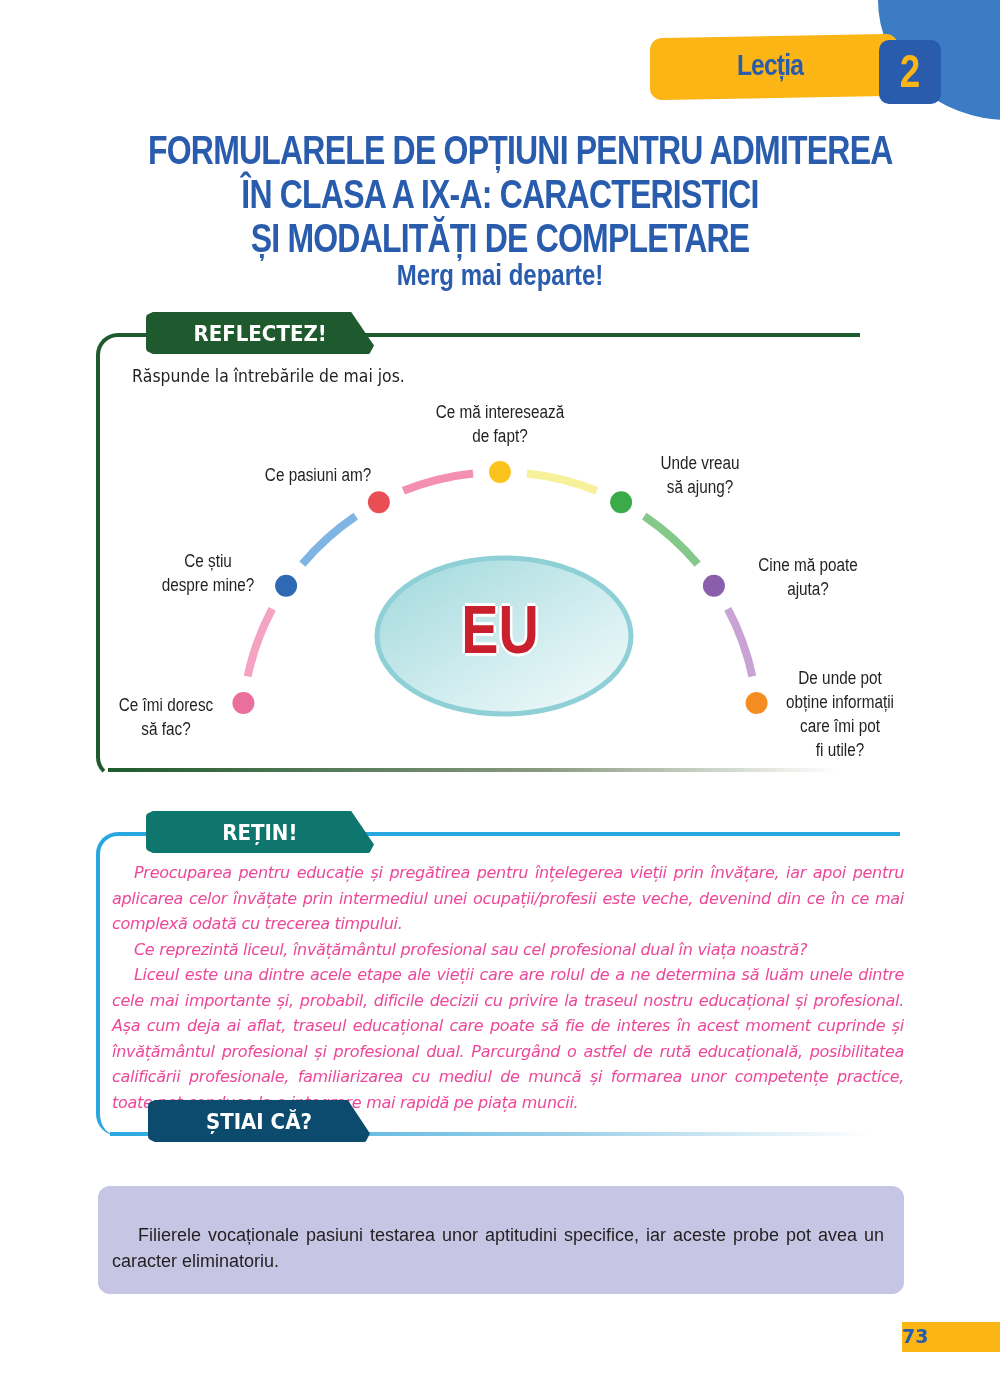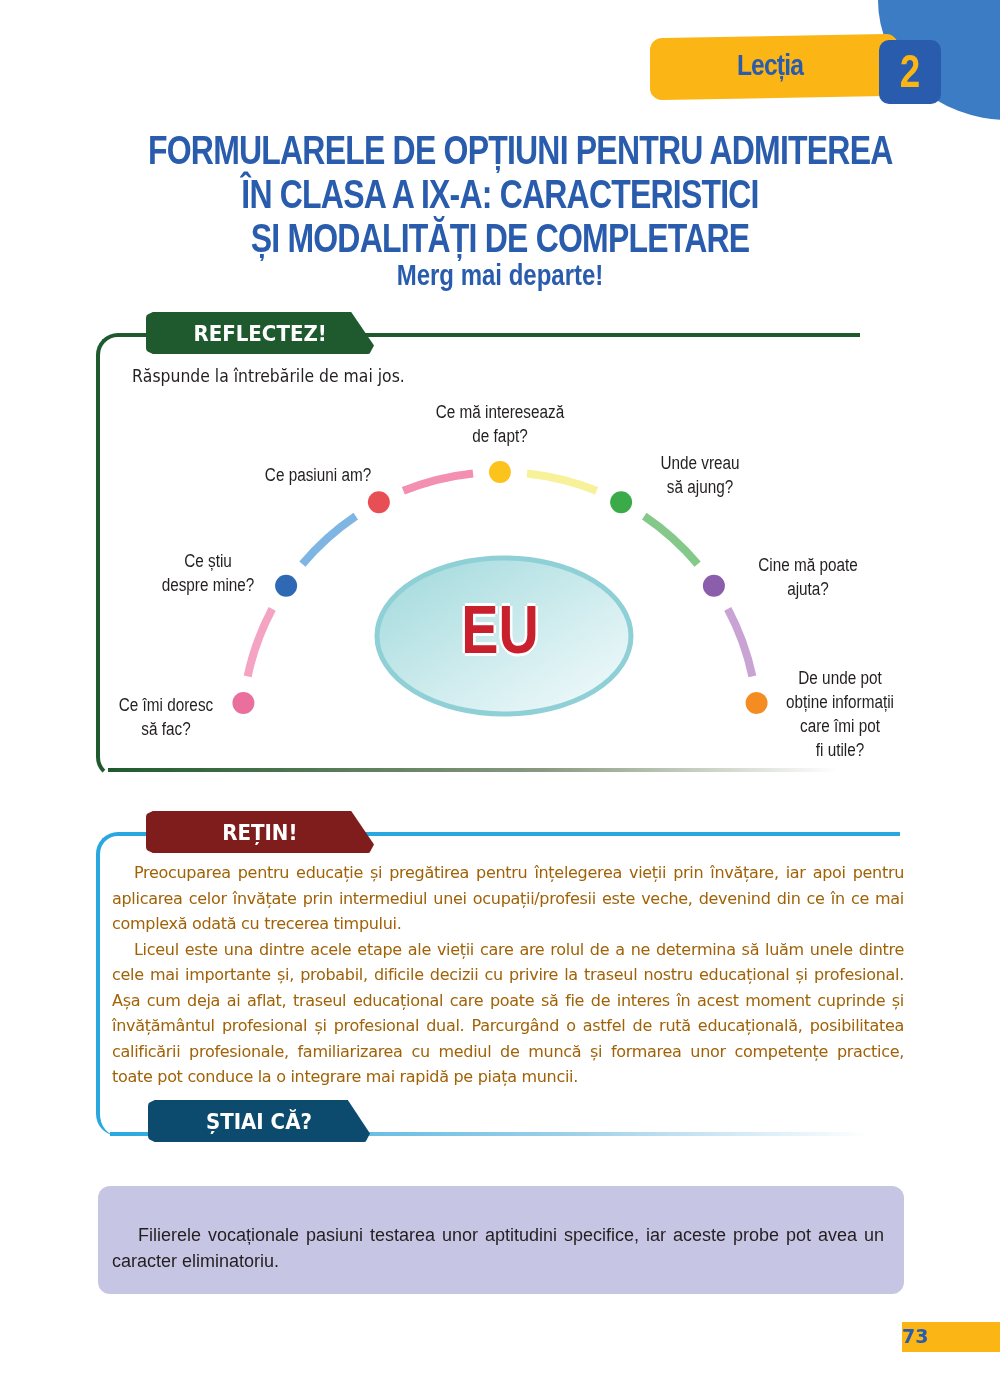--- a/index.html
+++ b/index.html
@@ -85,25 +85,25 @@
   
   .retin-frame {
     position: absolute; left: 96px; top: 832px; width: 800px; height: 300px;
     border-left: 4px solid #29a8e0; border-top: 4px solid #29a8e0;
     border-radius: 22px 0 0 22px;
   }
   .retin-bottom {
     position: absolute; left: 110px; top: 1132px; width: 760px; height: 4px;
     background: linear-gradient(to right, #29a8e0, #9ccfe8 60%, rgba(255,255,255,0));
   }
-  .tag-retin { left: 146px; top: 811px; width: 228px; background: #7f1d1d; }
+  .tag-retin { left: 146px; top: 811px; width: 228px; background: #0f766e; }
   .retin-text {
     position: absolute; left: 112px; top: 860px; width: 792px;
     font-family: "DejaVu Sans", sans-serif; font-size: 16px; line-height: 25.5px;
-    text-align: justify; color: #a16207; letter-spacing: -0.3px;
+    text-align: justify; color: #ec4899; letter-spacing: -0.3px; font-style: italic;
   }
   .retin-text p { margin: 0; text-indent: 22px; }
 
   
   .stiai-box {
     position: absolute; left: 98px; top: 1186px; width: 806px; height: 108px;
     background: #c7c5e4; border-radius: 12px;
   }
   .tag-stiai { left: 148px; top: 1100px; width: 222px; background: #0c4a6e; }
   .stiai-text {
@@ -203,20 +203,21 @@
     <div>fi utile?</div>
 </div>
 
 <div class="retin-frame"></div>
 <div class="retin-bottom"></div>
 <div class="tag tag-retin">
     <span>REȚIN!</span>
   </div>
 <div class="retin-text">
   <p>Preocuparea pentru educație și pregătirea pentru înțelegerea vieții prin învățare, iar apoi pentru aplicarea celor învățate prin intermediul unei ocupații/profesii este veche, devenind din ce în ce mai complexă odată cu trecerea timpului.</p>
+  <p>Ce reprezintă liceul, învățământul profesional sau cel profesional dual în viața noastră?</p>
   <p>Liceul este una dintre acele etape ale vieții care are rolul de a ne determina să luăm unele dintre cele mai importante și, probabil, dificile decizii cu privire la traseul nostru educațional și profesional. Așa cum deja ai aflat, traseul educațional care poate să fie de interes în acest moment cuprinde și învățământul profesional și profesional dual. Parcurgând o astfel de rută educațională, posibilitatea calificării profesionale, familiarizarea cu mediul de muncă și formarea unor competențe practice, toate pot conduce la o integrare mai rapidă pe piața muncii.</p>
 </div>
 
 <div class="stiai-box"></div>
 <div class="tag tag-stiai">
     <span>ȘTIAI CĂ?</span>
   </div>
 <div class="stiai-text">Filierele vocaționale pasiuni testarea unor aptitudini specifice, iar aceste probe pot avea un caracter eliminatoriu.</div>
 
 <div class="page-num-box"></div>

